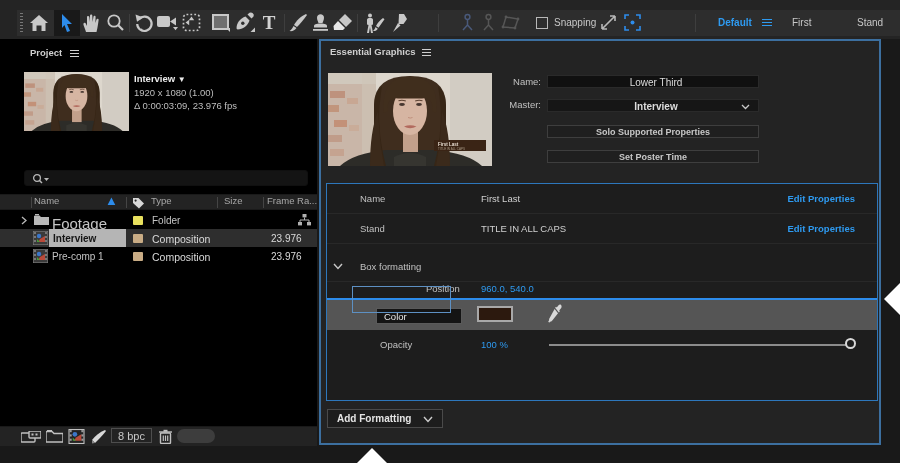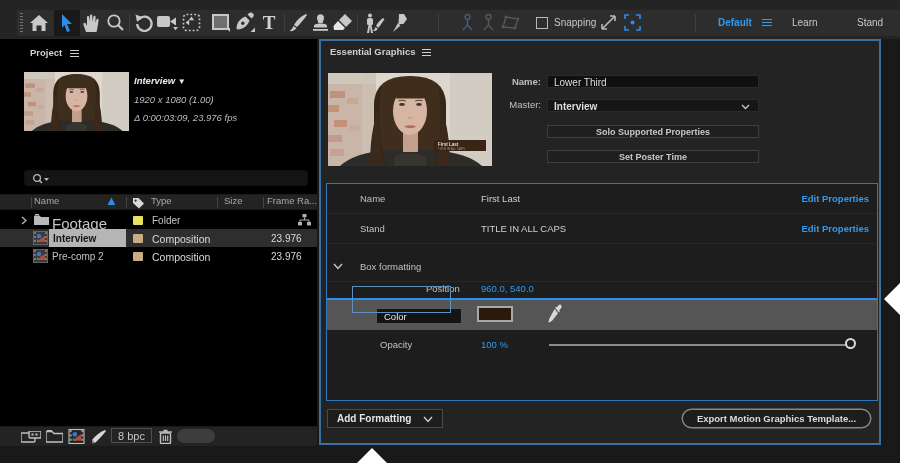--- a/index.html
+++ b/index.html
@@ -15,43 +15,43 @@
   .tsel { background:#191919; }
   .tsep { position:absolute; top:4px; width:1px; height:18px; background:#3e3e3e; }
   .tb-txt { position:absolute; top:0; height:26px; line-height:26px; font-size:10px; color:#c8c8c8; white-space:nowrap; }
   
 
   
   #lpanel { left:0; top:39px; width:317px; height:407px; background:#000000; }
   .ptitle { font-size:9.5px; font-weight:bold; color:#cfcfcf; }
   .burger { width:9px; height:7px; background:repeating-linear-gradient(#cfcfcf 0 1px, transparent 1px 3px); }
   #lthumb { left:24px; top:33px; width:105px; height:59px; overflow:hidden; }
-  .pinfo { font-size:9.5px; color:#bebebe; line-height:18px;font-style:italic; }
+  .pinfo { font-size:9.5px; color:#bebebe; line-height:13px; }
   #psearch { left:24px; top:131px; width:284px; height:16px; background:#141414; border-radius:3px; border:1px solid #101010; }
   #ptablehead { left:0px; top:155px; width:317px; height:16px; background:#232323; border-bottom:1px solid #1a1a1a; border-top:1px solid #1a1a1a; }
   .th { position:absolute; top:0px; font-size:9.5px; color:#a8a8a8; line-height:12px; white-space:nowrap; }
   .tsepl { position:absolute; top:2px; width:1px; height:11px; background:#454545; }
   .prow { position:absolute; left:0; width:317px; height:18px; font-size:10px; color:#c4c4c4; white-space:nowrap; }
   .lbl { position:absolute; top:5px; width:10px; height:9px; border-radius:1px; }
   #footerbar { left:0; top:387px; width:317px; height:20px; background:#232323; border-top:1px solid #191919; }
 
   
   #rpanel { left:319px; top:39px; width:562px; height:406px; background:#232323;
             border:2px solid #3c6f9f; }
   #egthumb { left:7px; top:32px; width:164px; height:93px; overflow:hidden; }
   .flabel { position:absolute; font-size:9.5px; color:#c0c0c0; text-align:right; }
   .finput { position:absolute; left:226px; width:212px; height:13px; background:#101010; border:1px solid #2a2a2a;
-            color:#dcdcdc; font-size:10px; line-height:14px; padding-left:6px; }
+            color:#dcdcdc; font-size:10px; line-height:14px; padding-left:6px;text-align:center; }
   .fbtn { position:absolute; left:226px; width:212px; height:13px; background:#1f1f1f; border:1px solid #3e3e3e;
           color:#c8c8c8; font-size:9px; font-weight:bold; line-height:13px; text-align:center; }
   #eglist { left:5px; top:142px; width:552px; height:218px; background:#1d1d1d; border:1.5px solid #2d77bc; }
   .erow { position:absolute; left:0; width:550px; height:30px; }
   .elabel { position:absolute; top:9px; font-size:9.5px; color:#c0c0c0; white-space:nowrap; }
   .evalue { position:absolute; left:154px; top:9px; font-size:9.5px; color:#d0d0d0; white-space:nowrap; }
-  .editprop { position:absolute; right:8px; top:9px; font-size:9.5px; font-weight:bold; color:#2e9af0; white-space:nowrap; }
+  .editprop { position:absolute; right:22px; top:9px; font-size:9.5px; font-weight:bold; color:#2e9af0; white-space:nowrap; }
   #addfmt { left:6px; top:368px; width:116px; height:19px; background:#1d1d1d; border:1px solid #4a4a4a;
             color:#e4e4e4; font-size:10px; font-weight:bold; line-height:17px; white-space:nowrap; }
   #exportbtn { left:361px; top:368px; width:189px; height:19px; background:#1d1d1d; border:1px solid #888888;
                border-radius:10px; color:#dcdcdc; font-size:9.5px; box-shadow:0 0 0 0.5px #888; font-weight:bold; line-height:17px; text-align:center; white-space:nowrap; }
 .blue, .evalue.blue, .tb-txt.blue { color:#2e9af0 !important; }
 </style>
 </head>
 <body>
 
 <div class="abs" id="topbar"></div>
@@ -165,21 +165,21 @@
   <svg class="abs" style="left:600px; top:14px;" width="17" height="17" viewBox="0 0 17 17">
     <path d="M2 15 L15 2 M15 2 L10 2 M15 2 L15 7 M2 15 L7 15 M2 15 L2 10" stroke="#b8b8b8" stroke-width="1.6" fill="none"></path>
   </svg>
   <svg class="abs" style="left:624px; top:14px;" width="17" height="17" viewBox="0 0 17 17">
     <path d="M1 5 L1 1 L5 1 M12 1 L16 1 L16 5 M16 12 L16 16 L12 16 M5 16 L1 16 L1 12" stroke="#2d8ceb" stroke-width="1.6" fill="none"></path>
     <circle cx="8.5" cy="8.5" r="2" fill="#2d8ceb"></circle>
   </svg>
 
   <div class="tb-txt blue" style="left:718px; top:10px; font-weight:bold;">Default</div>
   <div class="abs" style="left:762px; top:19px; width:10px; height:8px; background:repeating-linear-gradient(#2e9af0 0 1.5px, transparent 1.5px 3px);"></div>
-  <div class="tb-txt" style="left:792px; top:10px;">Learn</div>
+  <div class="tb-txt" style="left:792px; top:10px;">First</div>
   <div class="tb-txt" style="left:857px; top:10px;">Stand</div>
 </div>
 
 <div class="abs" id="lpanel">
   <div class="abs ptitle" style="left:30px; top:8px;">Project</div>
   <div class="abs burger" style="left:70px; top:11px;"></div>
   <div class="abs" id="lthumb">
     <svg width="105" height="59" viewBox="0 0 164 93" preserveAspectRatio="none">
       <rect x="0" y="0" width="164" height="93" fill="#ddd7cd"></rect>
       <rect x="122" y="0" width="42" height="93" fill="#d2ccc3"></rect>
@@ -283,21 +283,21 @@
         <rect x="1" y="1" width="2" height="2" fill="#777"></rect>
           <rect x="1" y="5" width="2" height="2" fill="#777"></rect>
           <rect x="1" y="9" width="2" height="2" fill="#777"></rect>
         <rect x="12" y="1" width="2" height="2" fill="#777"></rect>
           <rect x="12" y="5" width="2" height="2" fill="#777"></rect>
           <rect x="12" y="9" width="2" height="2" fill="#777"></rect>
         <circle cx="6" cy="5" r="2.2" fill="#3b76c8"></circle>
         <path d="M7 8 L12 5 L12 11 L5 11 Z" fill="#b84a3a"></path>
         <path d="M4 8 L7 11 L4 11 Z" fill="#4a9a3a"></path>
       </svg>
-      <span style="position:absolute; left:52px; top:4px;">Pre-comp 2</span>
+      <span style="position:absolute; left:52px; top:4px;">Pre-comp 1</span>
       <div class="lbl" style="left:133px; background:#c9ac85;"></div>
       <span style="position:absolute; left:152px; top:4px; color:#dadada; font-size:10.5px;">Composition</span>
       <span style="position:absolute; left:271px; top:4px; color:#dadada;">23.976</span>
     </div>
   </div>
   <div class="abs" id="footerbar">
     <svg class="abs" style="left:21px; top:4px;" width="20" height="12" viewBox="0 0 20 12">
       <rect x="0" y="2" width="14" height="9" rx="1" fill="none" stroke="#c0c0c0" stroke-width="1.4"></rect>
       <rect x="8" y="0" width="12" height="7" rx="1" fill="#2a2a2a" stroke="#c0c0c0" stroke-width="1.4"></rect>
       <rect x="10.5" y="2.5" width="2" height="2" fill="#c0c0c0"></rect>
@@ -369,21 +369,21 @@
       <path d="M46 93 L46 34 Q46 20 54 13 Q47 52 58 93 Z" fill="#372616"></path>
       <path d="M118 93 L118 34 Q118 20 110 13 Q117 52 106 93 Z" fill="#372616"></path>
       <path d="M42 93 Q42 58 50 38 L52 66 Q54 82 56 93 Z" fill="#3b2a1b"></path>
       <path d="M122 93 Q122 58 114 38 L112 66 Q110 82 108 93 Z" fill="#3b2a1b"></path>
           <rect x="106" y="67" width="52" height="11" fill="#3a2415"></rect>
       <text x="110" y="72.5" font-family="Liberation Sans" font-size="4.5" fill="#e8ded2" font-weight="bold">First Last</text>
       <text x="110" y="76.8" font-family="Liberation Sans" font-size="3" fill="#a89884">TITLE IN ALL CAPS</text>
     </svg>
   </div>
 
-  <div class="flabel" style="left:140px; top:35px; width:80px;font-weight:bold;">Name:</div>
+  <div class="flabel" style="left:140px; top:35px; width:80px;">Name:</div>
   <div class="finput" style="top:34px;">Lower Third</div>
 
   <div class="flabel" style="left:140px; top:58px; width:80px;">Master:</div>
   <div class="finput" style="top:58px; background:#161616; font-weight:bold;">Interview
     <svg style="position:absolute; right:8px; top:4px;" width="9" height="6" viewBox="0 0 9 6">
       <path d="M1 1 L4.5 4.5 L8 1" fill="none" stroke="#c8c8c8" stroke-width="1.3"></path>
     </svg>
   </div>
 
   <div class="fbtn" style="top:109px;">Set Poster Time</div>
@@ -428,21 +428,20 @@
       <div style="position:absolute; left:518px; top:8px; width:11px; height:11px; border:2px solid #d8d8d8; border-radius:50%; background:#1d1d1d;"></div>
     </div>
     <div style="position:absolute; left:25px; top:102px; width:99px; height:27px; border:1px solid #5d90c3;"></div>
   </div>
 
   <div class="abs" id="addfmt"><span style="margin-left:9px;">Add Formatting</span>
     <svg style="position:absolute; right:9px; top:6px;" width="10" height="7" viewBox="0 0 10 7">
       <path d="M1 1 L5 5.5 L9 1" fill="none" stroke="#ccc" stroke-width="1.4"></path>
     </svg>
   </div>
-  <div class="abs" id="exportbtn">Export Motion Graphics Template...</div>
 </div>
 
 <svg class="abs" style="left:884px; top:283px;" width="16" height="32">
   <polygon points="16,0 0,16 16,32" fill="#ffffff"></polygon>
 </svg>
 <svg class="abs" style="left:357px; top:448px;" width="30" height="15">
   <polygon points="15,0 30,15 0,15" fill="#ffffff"></polygon>
 </svg>
 
 </body></html>

